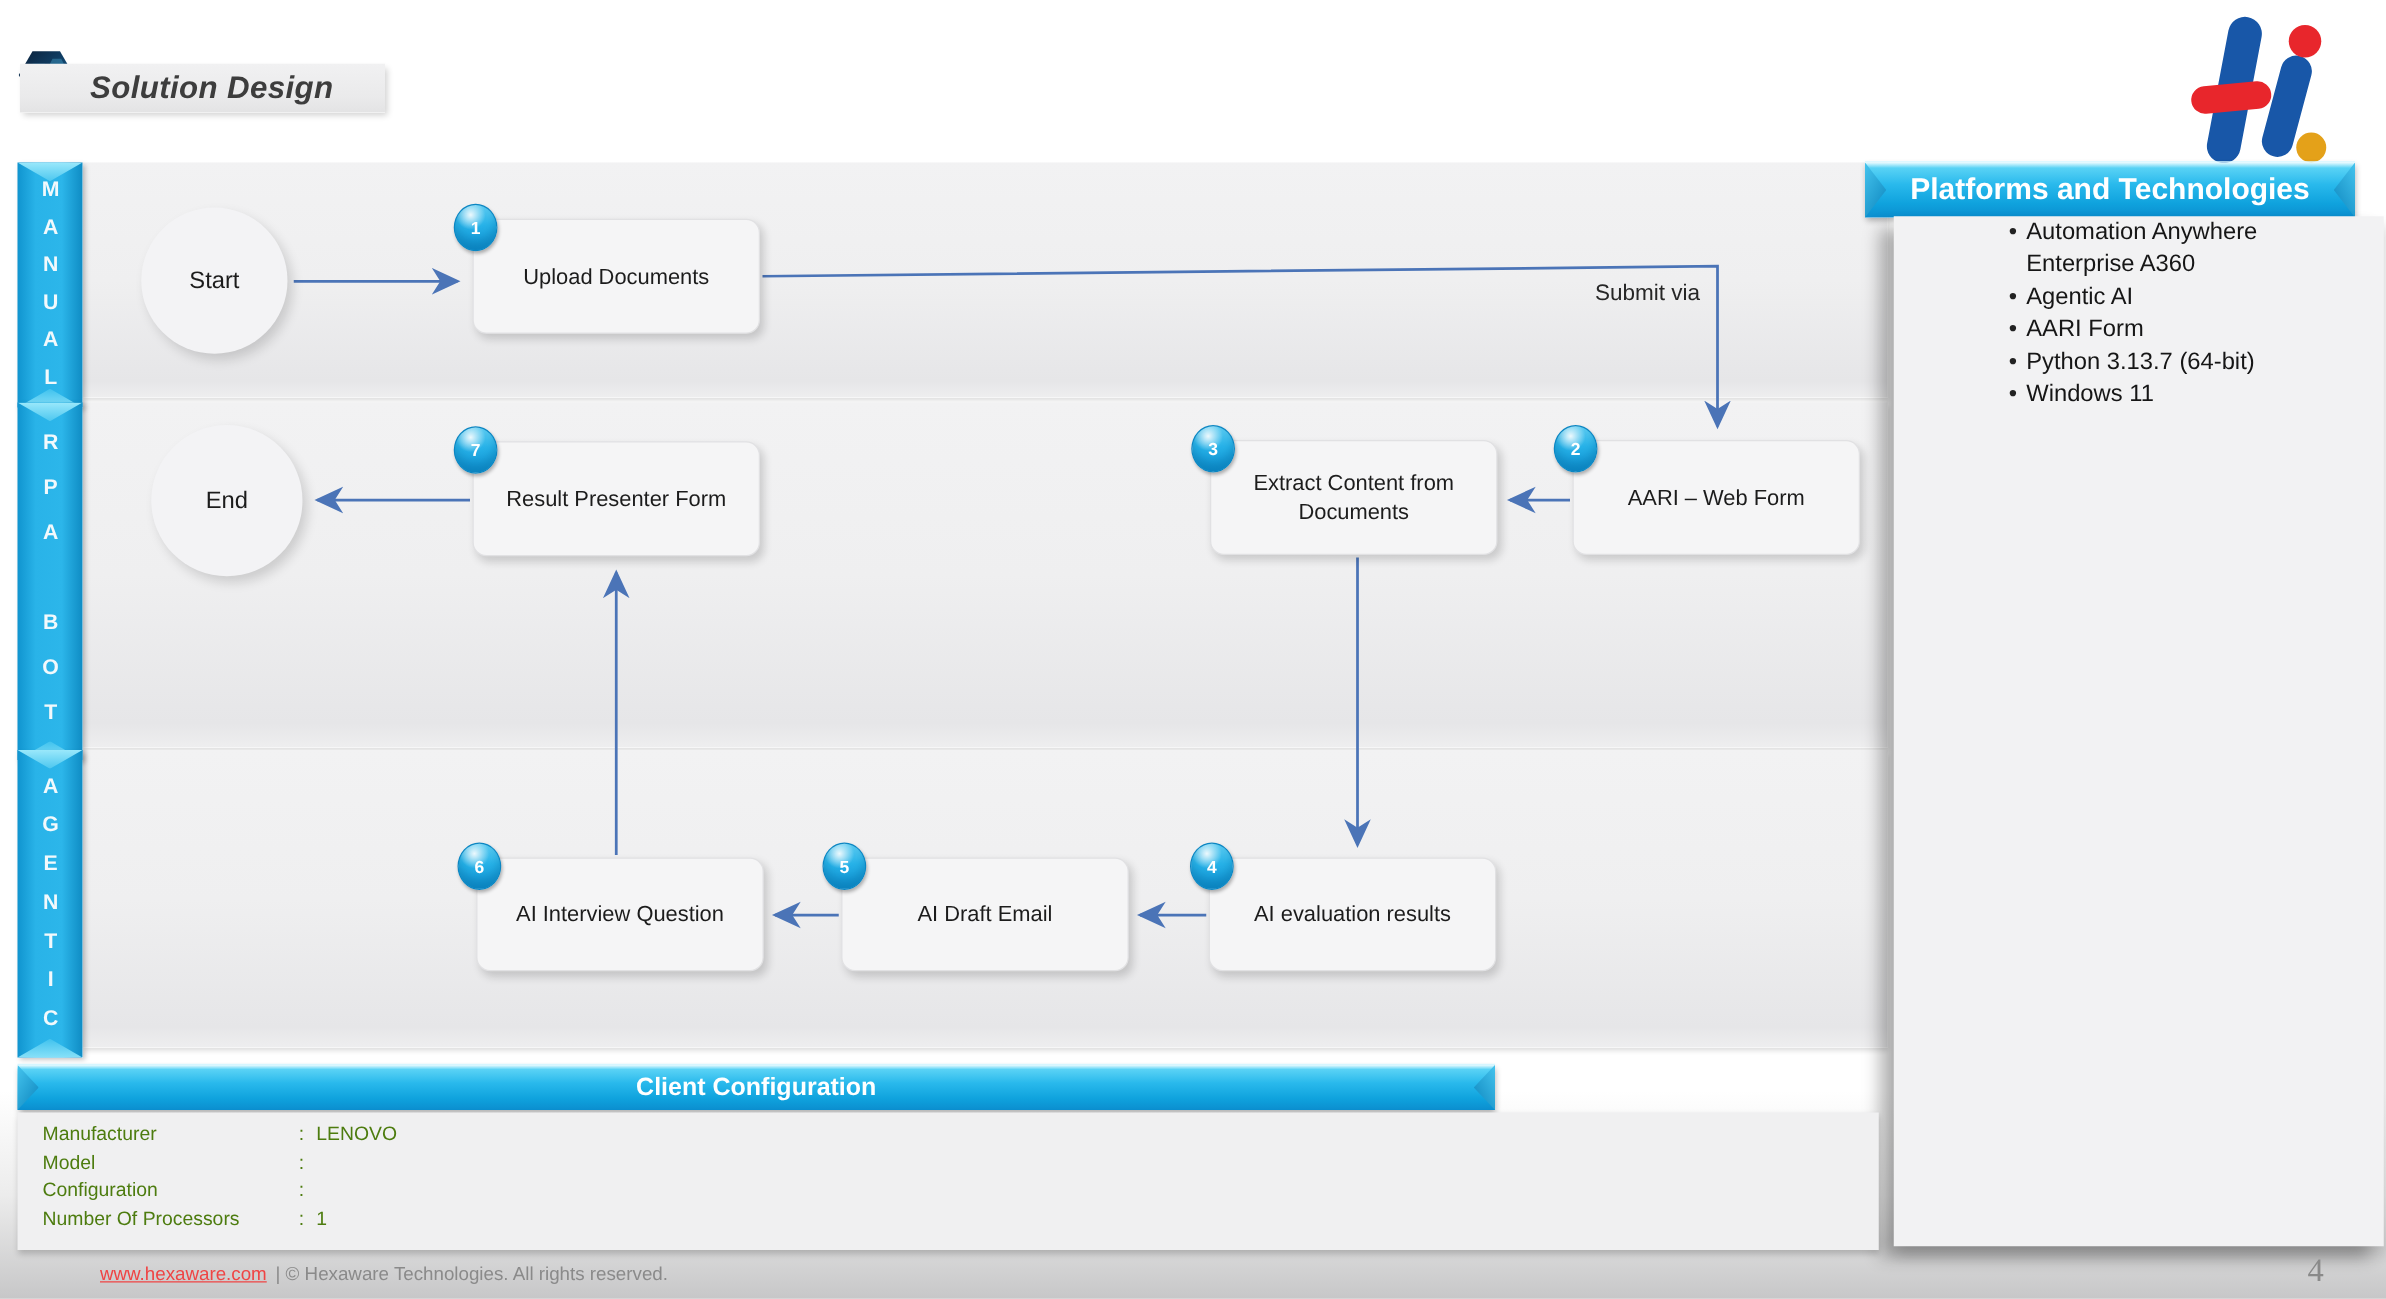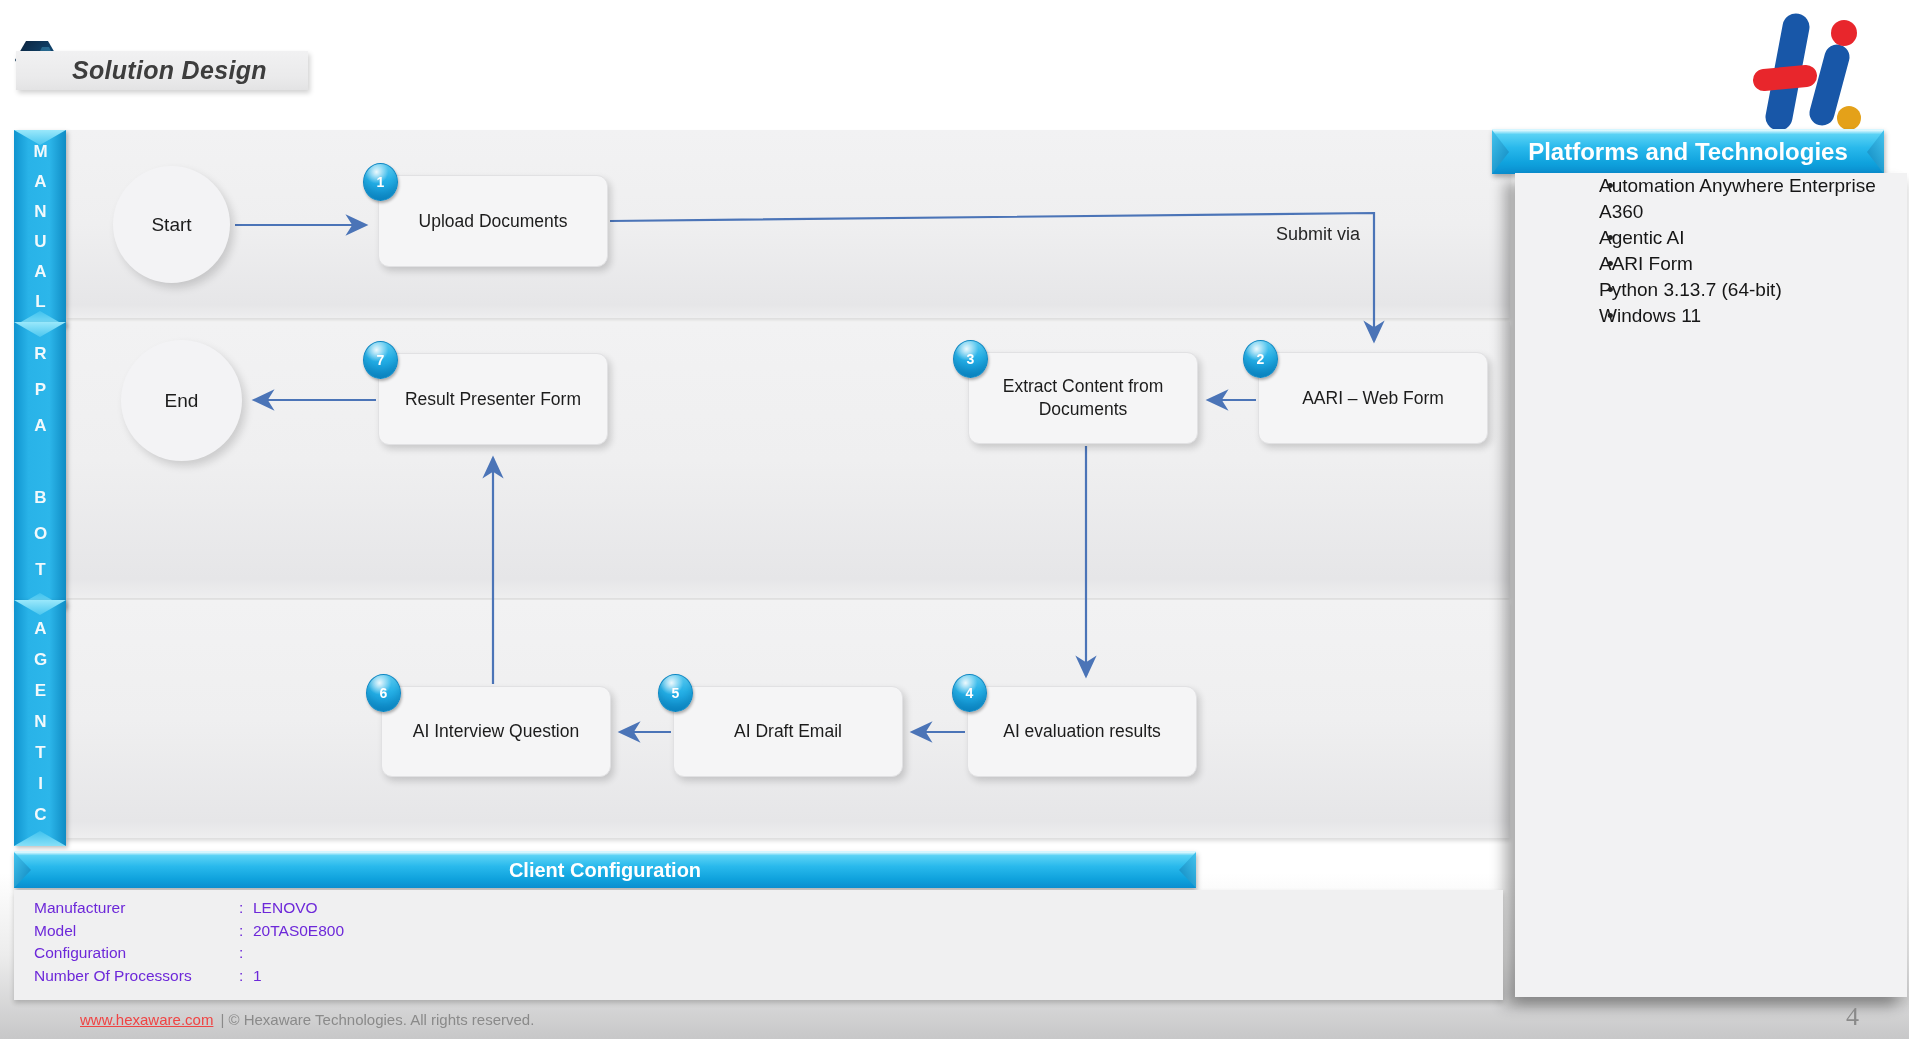--- a/index.html
+++ b/index.html
@@ -107,36 +107,36 @@
     background:linear-gradient(240deg,#45c4ee,#0b84bd);
     clip-path:polygon(100% 0,0 50%,100% 100%);}
   .banner-config{left:14px;top:851px;width:1182px;height:36px;font-size:20px;}
   .banner-platforms{left:1492px;top:129px;width:392px;height:44px;font-size:24px;}
 
   
   .config-body{
     left:14px;top:890px;width:1489px;height:110px;
     background:#f0f0f1;box-shadow:0 3px 5px rgba(0,0,0,.2);
     box-sizing:border-box;padding:7px 0 0 20px;
-    font-size:15.5px;color:#6d28d9;
+    font-size:15.5px;color:#4d7c0f;
   }
   .cfg-row{display:grid;grid-template-columns:205px 14px auto;line-height:22.5px;}
 
   
   .panel-body{
     left:1515px;top:173px;width:392px;height:824px;
     background:#f2f2f3;
     box-shadow:-11px 9px 13px rgba(0,0,0,.3), 3px 8px 10px rgba(0,0,0,.12);
     box-sizing:border-box;
   }
   .pgroup{position:relative;margin:41px 0 4px 0;padding-left:63px;
     font-size:19px;font-weight:bold;color:#141414;}
   .pgroup::before{content:"\2022";position:absolute;left:21px;top:0;font-weight:normal;font-size:19px;color:#222;}
   .pitems{margin:0;padding:0;list-style:none;}
-  .pitems li{position:relative;padding-left:84px;padding-right:18px;
+  .pitems li{position:relative;padding-left:106px;padding-right:18px;
     font-size:19px;line-height:26px;color:#161616;}
   .pitems li::before{content:"\2022";position:absolute;left:92px;top:0;font-size:19px;color:#222;}
 
   
   .footer{left:80px;top:1011px;font-size:15px;color:#8a8a8a;white-space:nowrap;}
   .footer a{color:#ef4444;text-decoration:underline;}
   .footer .sep{margin-left:7px;}
   .page-num{left:1846px;top:1002px;font-family:"Liberation Serif",serif;font-size:26px;color:#8a8a8a;}
 </style>
 </head>
@@ -248,21 +248,20 @@
 </div>
 <div class="abs config-body">
   <div class="cfg-row">
     <span>Manufacturer</span>
     <span>:</span>
     <span>LENOVO</span>
   </div>
   <div class="cfg-row">
     <span>Model</span>
     <span>:</span>
-    <span>20TAS0E800</span>
   </div>
   <div class="cfg-row">
     <span>Configuration</span>
     <span>:</span>
   </div>
   <div class="cfg-row">
     <span>Number Of Processors</span>
     <span>:</span>
     <span>1</span>
   </div>

